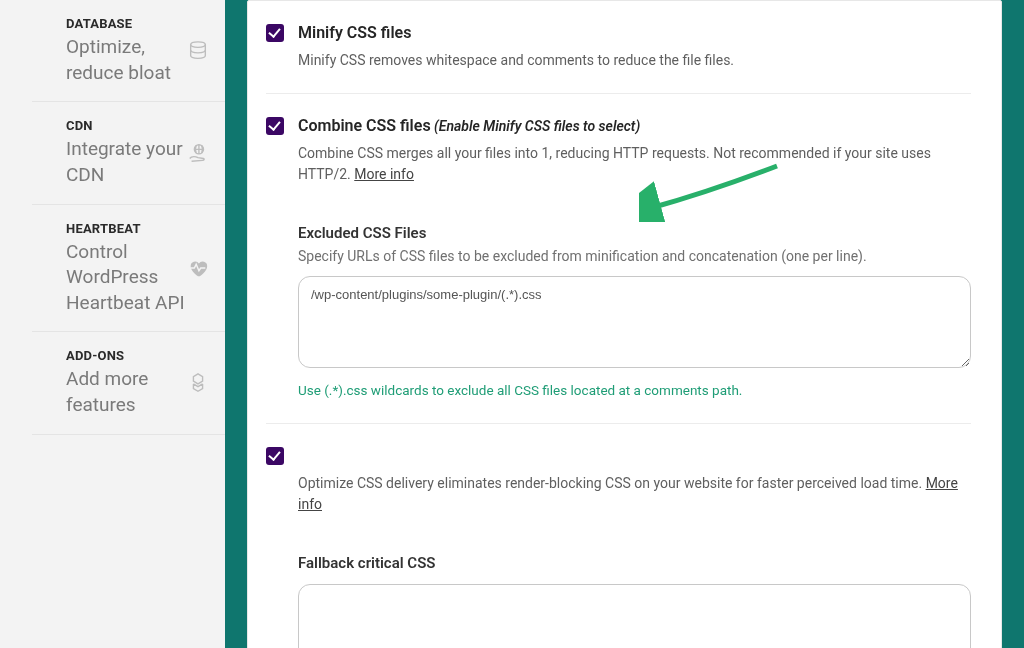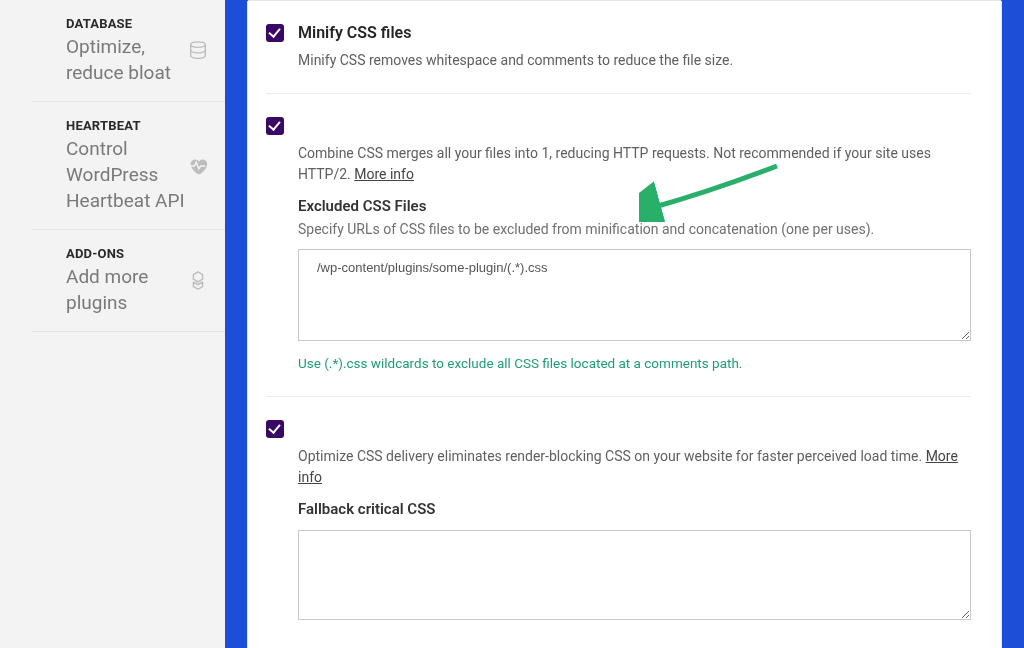--- a/index.html
+++ b/index.html
@@ -46,21 +46,21 @@
     top: 50%;
     transform: translateY(-50%);
     width: 22px;
     height: 22px;
     color: #bdbdbd;
   }
 
   
   .main {
     flex: 1;
-    background: #1d4ed8;
+    background: #0f766e;
     padding: 0 22px 0 22px;
     height: 648px;
     overflow: hidden;
     position: relative;
   }
   .card {
     background: #fff;
     border: 1px solid #e7e7e7;
     border-radius: 2px;
     padding: 0 30px 30px 18px;
@@ -111,38 +111,38 @@
     font-size: 14px;
     line-height: 1.5;
   }
   .opt-desc a, .hint a {
     color: #444;
     text-decoration: underline;
   }
 
   .sub-block {
     margin-left: 32px;
-    margin-top: 12px;
+    margin-top: 39px;
   }
   .sub-title {
     font-size: 15px;
     font-weight: 600;
     color: #333;
   }
   .sub-sub {
     color: #707070;
     font-size: 14px;
     margin-top: 6px;
   }
   textarea.field {
     width: 100%;
     margin-top: 12px;
     border: 1px solid #c8c8c8;
-    border-radius: 0;
-    padding: 10px 18px;
+    border-radius: 12px;
+    padding: 10px 12px;
     font-family: Arial, sans-serif;
     font-size: 13px;
     color: #555;
     resize: vertical;
   }
   .field.h90 { height: 92px; }
   .field.h88 { height: 90px; }
   .hint {
     margin-top: 10px;
     color: #1f9d76;
@@ -168,68 +168,83 @@
     <div class="side-sub">Optimize, reduce bloat</div>
     <span class="side-icon">
       <svg viewBox="0 0 24 24" fill="none" stroke="currentColor" stroke-width="1.5">
           <ellipse cx="12" cy="5" rx="8" ry="3"></ellipse>
           <path d="M4 5v6c0 1.66 3.58 3 8 3s8-1.34 8-3V5"></path>
           <path d="M4 11v6c0 1.66 3.58 3 8 3s8-1.34 8-3v-6"></path>
         </svg>
     </span>
   </div>
 
+  <div class="side-item">
+    <div class="side-title">CDN</div>
+    <div class="side-sub">Integrate your CDN</div>
+    <span class="side-icon">
+      <svg viewBox="0 0 24 24" fill="none" stroke="currentColor" stroke-width="1.5">
+          <circle cx="13" cy="8" r="5"></circle>
+          <path d="M8 8h10M13 3v10M10 4c-1 2-1 6 0 8M16 4c1 2 1 6 0 8"></path>
+          <path d="M3 18c2-3 7-2 9-1l6 1c1 .2 1 2-1 2l-12 1"></path>
+        </svg>
+    </span>
+  </div>
 
   <div class="side-item">
     <div class="side-title">HEARTBEAT</div>
     <div class="side-sub">Control WordPress Heartbeat API</div>
     <span class="side-icon">
       <svg viewBox="0 0 24 24" fill="currentColor">
           <path d="M12 21s-8-5.3-8-11a5 5 0 0 1 9-3 5 5 0 0 1 9 3c0 5.7-8 11-8 11z"></path>
           <path d="M4 12h4l2-4 3 7 2-3h5" fill="none" stroke="#f3f3f3" stroke-width="1.6"></path>
         </svg>
     </span>
   </div>
 
   <div class="side-item">
     <div class="side-title">ADD-ONS</div>
-    <div class="side-sub">Add more plugins</div>
+    <div class="side-sub">Add more features</div>
     <span class="side-icon">
       <svg viewBox="0 0 24 24" fill="none" stroke="currentColor" stroke-width="1.5">
           <path d="M12 2l5 3v5l-5 3-5-3V5z"></path>
           <path d="M7 13l5 3 5-3M7 13v5l5 3 5-3v-5"></path>
         </svg>
     </span>
   </div>
 
 
 </div>
 
 <div class="main">
   <div class="card">
 
     <div class="opt-row">
       <div class="opt-head">
         <div class="chk"></div>
         <div class="opt-title">Minify CSS files</div>
       </div>
-      <div class="opt-desc">Minify CSS removes whitespace and comments to reduce the file size.</div>
+      <div class="opt-desc">Minify CSS removes whitespace and comments to reduce the file files.</div>
     </div>
 
     <div class="opt-row">
       <div class="opt-head">
         <div class="chk"></div>
+        <div>
+          <span class="opt-title">Combine CSS files</span>
+          <span class="opt-note">(Enable Minify CSS files to select)</span>
+        </div>
       </div>
       <div class="opt-desc">
         <span>Combine CSS merges all your files into 1, reducing HTTP requests. Not recommended if your site uses HTTP/2. </span><a href="#">More info</a>
       </div>
 
       <div class="sub-block">
         <div class="sub-title">Excluded CSS Files</div>
-        <div class="sub-sub">Specify URLs of CSS files to be excluded from minification and concatenation (one per uses).</div>
+        <div class="sub-sub">Specify URLs of CSS files to be excluded from minification and concatenation (one per line).</div>
         <textarea class="field h90" style="">/wp-content/plugins/some-plugin/(.*).css</textarea>
         <div class="hint">
           <div>Use (.*).css wildcards to exclude all CSS files located at a comments path.</div>
         </div>
       </div>
     </div>
 
     <div class="opt-row last">
       <div class="opt-head">
         <div class="chk"></div>

